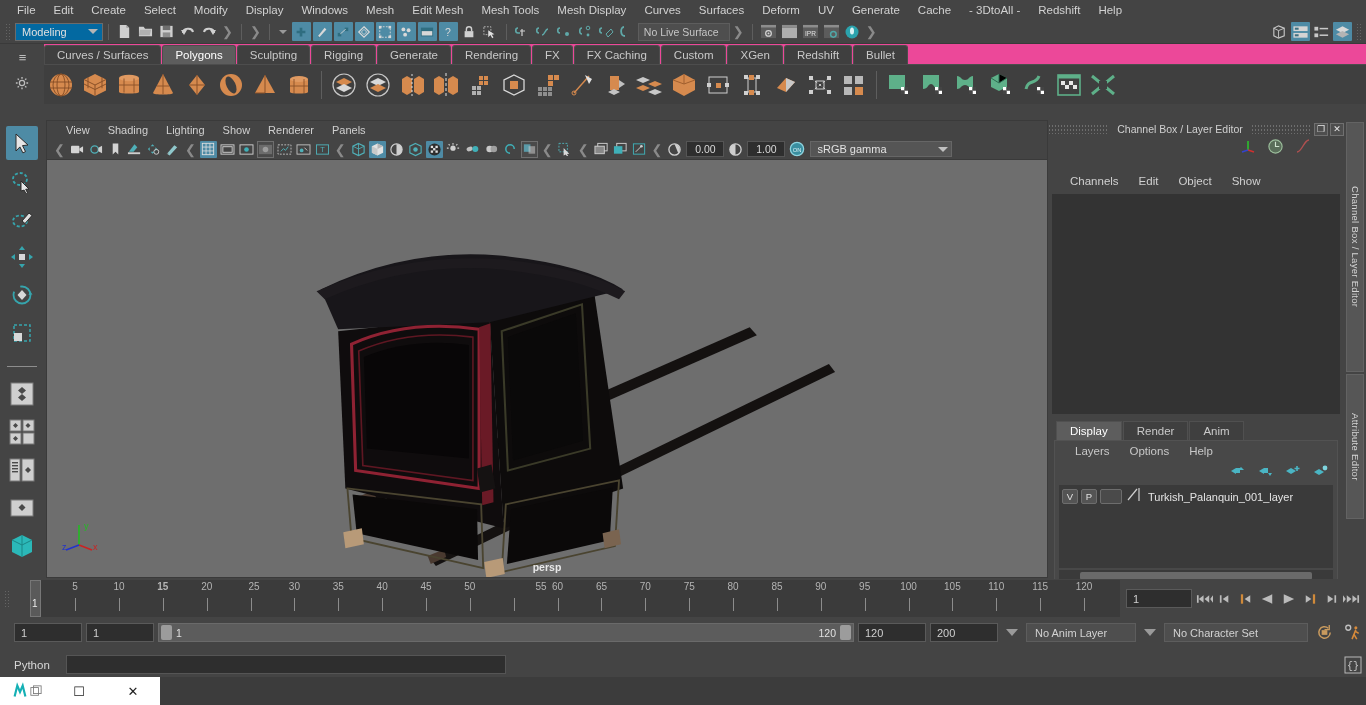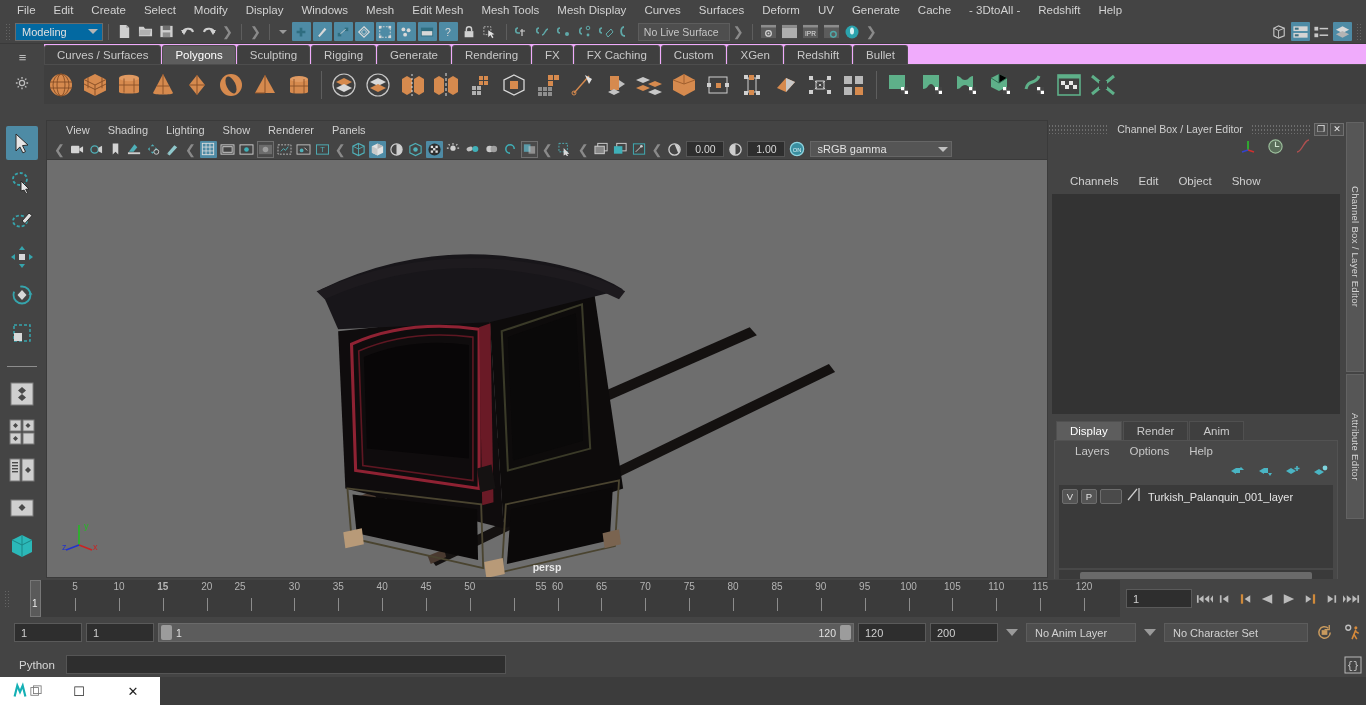--- a/index.html
+++ b/index.html
@@ -44,21 +44,21 @@
   .sbtn.on { background: #4e8ba5; border-radius: 1px; }
   .live-surface { width: 92px; height: 18px; background: #4e4e4e; border: 1px solid #5d5d5d;
     font-size: 10.5px; color: #c6c6c6; display: flex; align-items: center; padding-left: 5px; }
   .tiny-tri { width: 0; height: 0; border-left: 4px solid transparent;
     border-right: 4px solid transparent; border-top: 4px solid #999; margin: 0 4px; }
   .bracket { color: #8a8a8a; font-size: 13px; margin: 0 3px; }
 
   
   .shelfwrap { background: #444444; position: relative; }
   .shelftabs { height: 20px; display: flex; align-items: flex-end; padding-left: 44px;
-    background: #f0abfc; }
+    background: #ec4899; }
   .stab { height: 19px; padding: 0 12px; font-size: 11.5px; color: #c9c9c9;
     background: #3f3f3f; border: 1px solid #4d4d4d; border-bottom: none;
     display: flex; align-items: center; margin-right: 1px;
     border-top-left-radius: 3px; border-top-right-radius: 3px; }
   .stab.active { background: #5d5d5d; color: #ffffff; }
   .shelficons { height: 40px; background: #3f3f3f; display: flex; align-items: center;
     padding-left: 44px; border-top: 1px solid #4d4d4d; }
   .shelf-left { position: absolute; left: 0; top: 0; width: 44px; height: 60px;
     background: #444444; display: flex; flex-direction: column; align-items: center;
     justify-content: flex-start; }
@@ -178,21 +178,21 @@
   .rhandle { width: 11px; height: 15px; background: #9c9c9c; border-radius: 2px; }
   .rsl-lbl { font-size: 10.5px; color: #e0e0e0; }
   .drop-tri { width: 0; height: 0; border-left: 6px solid transparent;
     border-right: 6px solid transparent; border-top: 7px solid #9a9a9a; margin: 0 4px; }
   .combo { height: 19px; background: #4e4e4e; border: 1px solid #5d5d5d; color: #d2d2d2;
     font-size: 11px; display: flex; align-items: center; padding: 0 8px; }
 
   
   .cmdline { position: absolute; left: 0; right: 0; top: 652px; height: 25px;
     background: #444444; display: flex; align-items: center; padding-left: 14px; gap: 6px; }
-  .cmd-label { font-size: 11.5px; color: #d6d6d6; width: 46px; text-align: center; }
+  .cmd-label { font-size: 11.5px; color: #d6d6d6; width: 46px; }
   .cmd-input { width: 440px; height: 19px; background: #2e2e2e; border: 1px solid #555; }
   .cmd-out { flex: 1; height: 19px; background: #4b4b4b; border: 1px solid #575757;
     font-size: 11px; color: #dadada; display: flex; align-items: center; padding-left: 6px;
     margin-right: 26px; }
   .cmd-ico { position: absolute; right: 4px; width: 18px; height: 18px; }
 
   
   .taskbar { position: absolute; left: 0; bottom: 0; width: 1366px; height: 28px; background: #3c3c3c; }
   .task-win { position: absolute; left: 0; bottom: 0; width: 160px; height: 28px;
     background: #ffffff; display: flex; align-items: center; }
@@ -1250,21 +1250,21 @@
       </div>
     <div class="tl-tick" style="left: 45.0924px;"></div>
         <div class="tl-num" style="left: 45.0924px;">5</div>
         <div class="tl-tick" style="left: 88.958px;"></div>
         <div class="tl-num" style="left: 88.958px;">10</div>
         <div class="tl-tick" style="left: 132.824px;"></div>
         <div class="tl-num" style="left: 132.824px; font-weight: bold;">15</div>
         <div class="tl-tick" style="left: 176.689px;"></div>
         <div class="tl-num" style="left: 176.689px;">20</div>
         <div class="tl-tick" style="left: 220.555px;"></div>
-        <div class="tl-num" style="left: 210px;">25</div>
+        <div class="tl-num" style="left: 224px;">25</div>
         <div class="tl-tick" style="left: 264.42px;"></div>
         <div class="tl-num" style="left: 264.42px;">30</div>
         <div class="tl-tick" style="left: 308.286px;"></div>
         <div class="tl-num" style="left: 308.286px;">35</div>
         <div class="tl-tick" style="left: 352.151px;"></div>
         <div class="tl-num" style="left: 352.151px;">40</div>
         <div class="tl-tick" style="left: 396.017px;"></div>
         <div class="tl-num" style="left: 396.017px;">45</div>
         <div class="tl-tick" style="left: 439.882px;"></div>
         <div class="tl-num" style="left: 439.882px;">50</div>

